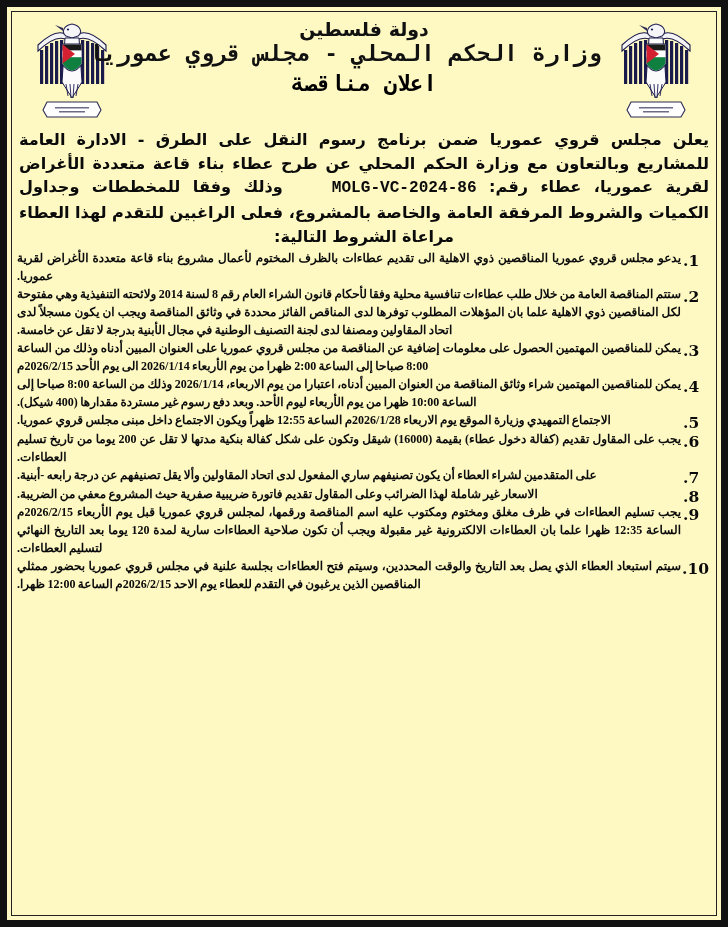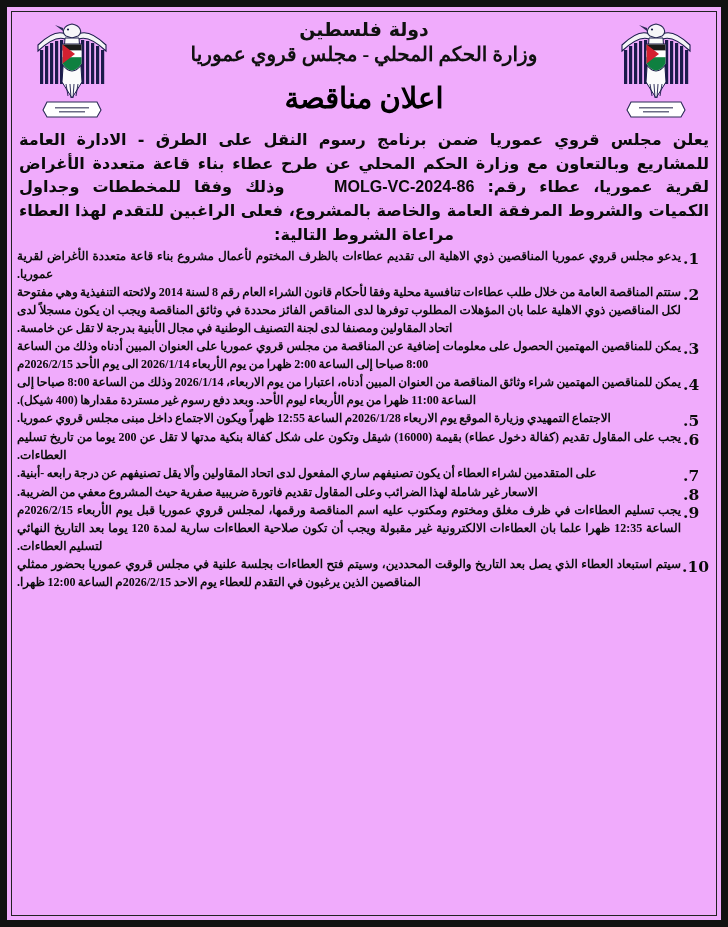--- a/index.html
+++ b/index.html
@@ -9,21 +9,21 @@
     background: #ffffff;
   }
   body {
     font-family: "DejaVu Sans", sans-serif;
   }
   .page {
     position: relative;
     width: 728px;
     height: 927px;
     box-sizing: border-box;
-    background: #f0abfc;
+    background: #fef9c3;
     overflow: hidden;
   }
   
   .frame-outer {
     position: absolute;
     inset: 0;
     border: 7px solid #111111;
     box-sizing: border-box;
   }
   .frame-inner {
@@ -68,54 +68,54 @@
   }
   .state-line {
     font-family: "DejaVu Sans", sans-serif;
     font-weight: bold;
     font-size: 19px;
     line-height: 1.22;
     color: #111;
     letter-spacing: -0.3px;
   }
   .ministry-line {
-    font-family: Liberation Serif, serif;
-    font-weight: bold;
-    font-size: 20px;
+    font-family: Liberation Mono, monospace;
+    font-weight: bold;
+    font-size: 23px;
     line-height: 1.3;
     color: #111;
     white-space: nowrap;
     letter-spacing: -0.4px;
     text-align: center;
   }
   .announce-title {
-    font-family: Liberation Serif, serif;
-    font-weight: bold;
-    font-size: 29px;
+    font-family: Liberation Mono, monospace;
+    font-weight: bold;
+    font-size: 22px;
     line-height: 1.25;
     color: #000;
-    margin-top: 13px;
+    margin-top: 1px;
     letter-spacing: 0.5px;
   }
 
   
   .intro {
     font-family: "DejaVu Sans", sans-serif;
     font-weight: bold;
     font-size: 16.1px;
     line-height: 1.47;
     color: #0b0b0b;
     text-align: justify;
     text-align-last: center;
     margin: 0 2px 2px 2px;
     letter-spacing: -0.45px;
     word-spacing: -0.5px;
   }
   .intro .lat {
-    font-family: Liberation Sans, sans-serif;
+    font-family: Liberation Mono, monospace;
     font-weight: bold;
     letter-spacing: 0;
     margin-left: 37px;
   }
 
   ol.terms {
     list-style: none;
     margin: 1px 0 0 0;
     padding: 0;
     counter-reset: term;
@@ -268,21 +268,21 @@
         <div class="announce-title">اعلان مناقصة</div>
       </div>
     </div>
 
     <p class="intro"><span>يعلن مجلس قروي عموريا ضمن برنامج رسوم النقل على الطرق - الادارة العامة للمشاريع وبالتعاون مع وزارة الحكم المحلي عن طرح عطاء بناء قاعة متعددة الأغراض لقرية عموريا، عطاء رقم: </span><span class="lat">MOLG-VC-2024-86</span><span> وذلك وفقا للمخططات وجداول الكميات والشروط المرفقة العامة والخاصة بالمشروع، فعلى الراغبين للتقدم لهذا العطاء مراعاة الشروط التالية:</span></p>
 
     <ol class="terms">
       <li><span>يدعو مجلس قروي عموريا المناقصين ذوي الاهلية الى تقديم عطاءات بالظرف المختوم لأعمال مشروع بناء قاعة متعددة الأغراض لقرية عموريا.</span></li>
       <li><span>ستتم المناقصة العامة من خلال طلب عطاءات تنافسية محلية وفقا لأحكام قانون الشراء العام رقم 8 لسنة 2014 ولائحته التنفيذية وهي مفتوحة لكل المناقصين ذوي الاهلية علما بان المؤهلات المطلوب توفرها لدى المناقص الفائز محددة في وثائق المناقصة ويجب ان يكون مسجلاً لدى اتحاد المقاولين ومصنفا لدى لجنة التصنيف الوطنية في مجال الأبنية بدرجة لا تقل عن خامسة.</span></li>
       <li><span>يمكن للمناقصين المهتمين الحصول على معلومات إضافية عن المناقصة من مجلس قروي عموريا على العنوان المبين أدناه وذلك من الساعة 8:00 صباحا إلى الساعة 2:00 ظهرا من يوم الأربعاء 2026/1/14 الى يوم الأحد 2026/2/15م</span></li>
-      <li><span>يمكن للمناقصين المهتمين شراء وثائق المناقصة من العنوان المبين أدناه، اعتبارا من يوم الاربعاء، 2026/1/14 وذلك من الساعة 8:00 صباحا إلى الساعة 11:00 ظهرا من يوم الأربعاء ليوم الأحد. وبعد دفع رسوم غير مستردة مقدارها (400 شيكل).</span></li>
+      <li><span>يمكن للمناقصين المهتمين شراء وثائق المناقصة من العنوان المبين أدناه، اعتبارا من يوم الاربعاء، 2026/1/14 وذلك من الساعة 8:00 صباحا إلى الساعة 10:00 ظهرا من يوم الأربعاء ليوم الأحد. وبعد دفع رسوم غير مستردة مقدارها (400 شيكل).</span></li>
       <li><span>الاجتماع التمهيدي وزيارة الموقع يوم الاربعاء 2026/1/28م الساعة 12:55 ظهراً ويكون الاجتماع داخل مبنى مجلس قروي عموريا.</span></li>
       <li><span>يجب على المقاول تقديم (كفالة دخول عطاء) بقيمة (16000) شيقل وتكون على شكل كفالة بنكية مدتها لا تقل عن 200 يوما من تاريخ تسليم العطاءات.</span></li>
       <li><span>على المتقدمين لشراء العطاء أن يكون تصنيفهم ساري المفعول لدى اتحاد المقاولين وألا يقل تصنيفهم عن درجة رابعه -أبنية.</span></li>
       <li><span>الاسعار غير شاملة لهذا الضرائب وعلى المقاول تقديم فاتورة ضريبية صفرية حيث المشروع معفي من الضريبة.</span></li>
       <li><span>يجب تسليم العطاءات في ظرف مغلق ومختوم ومكتوب عليه اسم المناقصة ورقمها، لمجلس قروي عموريا قبل يوم الأربعاء 2026/2/15م الساعة 12:35 ظهرا علما بان العطاءات الالكترونية غير مقبولة ويجب أن تكون صلاحية العطاءات سارية لمدة 120 يوما بعد التاريخ النهائي لتسليم العطاءات.</span></li>
       <li><span>سيتم استبعاد العطاء الذي يصل بعد التاريخ والوقت المحددين، وسيتم فتح العطاءات بجلسة علنية في مجلس قروي عموريا بحضور ممثلي المناقصين الذين يرغبون في التقدم للعطاء يوم الاحد 2026/2/15م الساعة 12:00 ظهرا.</span></li>
 
     </ol>
 
   </div>

